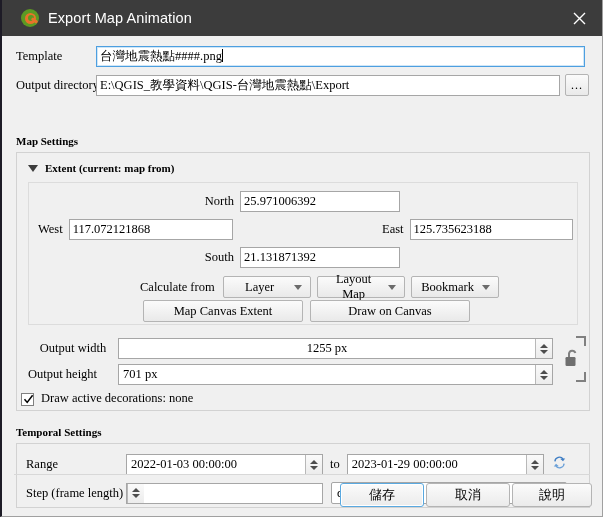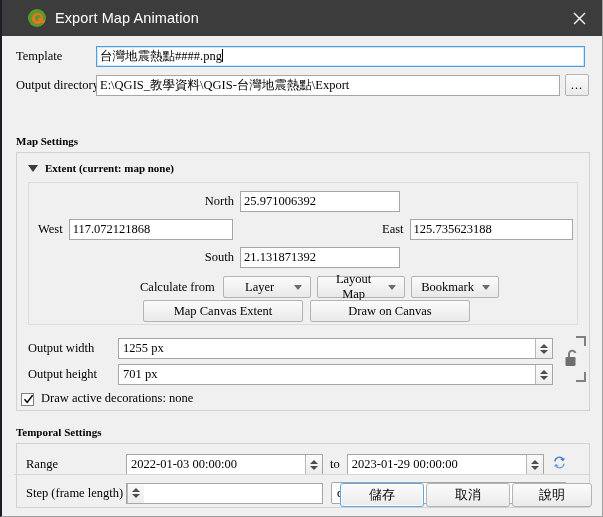--- a/index.html
+++ b/index.html
@@ -25,21 +25,21 @@
   }
 
   
   #titlebar {
     height: 36px;
     background: #3c3c3c;
     display: flex;
     align-items: center;
     position: relative;
     margin-left: -2px;
-    padding-left: 16px;
+    padding-left: 9px;
   }
   #app-icon {
     width: 18px;
     height: 18px;
     margin-left: 12px;
     margin-right: 9px;
     position: relative;
     flex: none;
   }
   #app-icon .ring {
@@ -350,21 +350,21 @@
         <span style="font-size:12px; line-height:8px;">…</span>
       </div>
     </div>
 
     <div class="abs grp-title" style="left:14px; top:99px;">Map Settings</div>
 
     <div class="abs grp-box" style="left:14px; top:116px; width:574px; height:259px;"></div>
 
     <div class="abs collapse-head" style="left:26px; top:126px;">
       <div class="tri"></div>
-      <div class="grp-title">Extent (current: map none)</div>
+      <div class="grp-title">Extent (current: map from)</div>
     </div>
 
     <div class="abs extent-inner" style="left:26px; top:146px; width:550px; height:143px;"></div>
 
     <div class="abs row" style="left:180px; top:155px;">
       <div class="lbl" style="width:52px; text-align:right; margin-right:6px;">North</div>
       <div class="tinput" style="width:160px;">25.971006392</div>
     </div>
 
     <div class="abs row" style="left:36px; top:183px;">
@@ -393,21 +393,21 @@
       </div>
       <div class="combo" style="width:88px; margin-left:6px;">
         <span class="ctext">Bookmark</span>
           <span class="carr"></span>
       </div>
     </div>
 
     <div class="abs pbtn" style="left:141px; top:264px; width:160px;">Map Canvas Extent</div>
     <div class="abs pbtn" style="left:308px; top:264px; width:160px;">Draw on Canvas</div>
 
-    <div class="abs row" style="left:26px; top:302px;">
+    <div class="abs row" style="left:26px; top:302px;text-align:center;">
       <div class="lbl" style="width:90px;">Output width</div>
       <div class="spinwrap" style="width:435px;">
         <div class="sval">1255 px</div>
         <div class="spinbtns">
             <span class="up"></span>
             <span class="dn"></span>
           </div>
       </div>
     </div>
 

